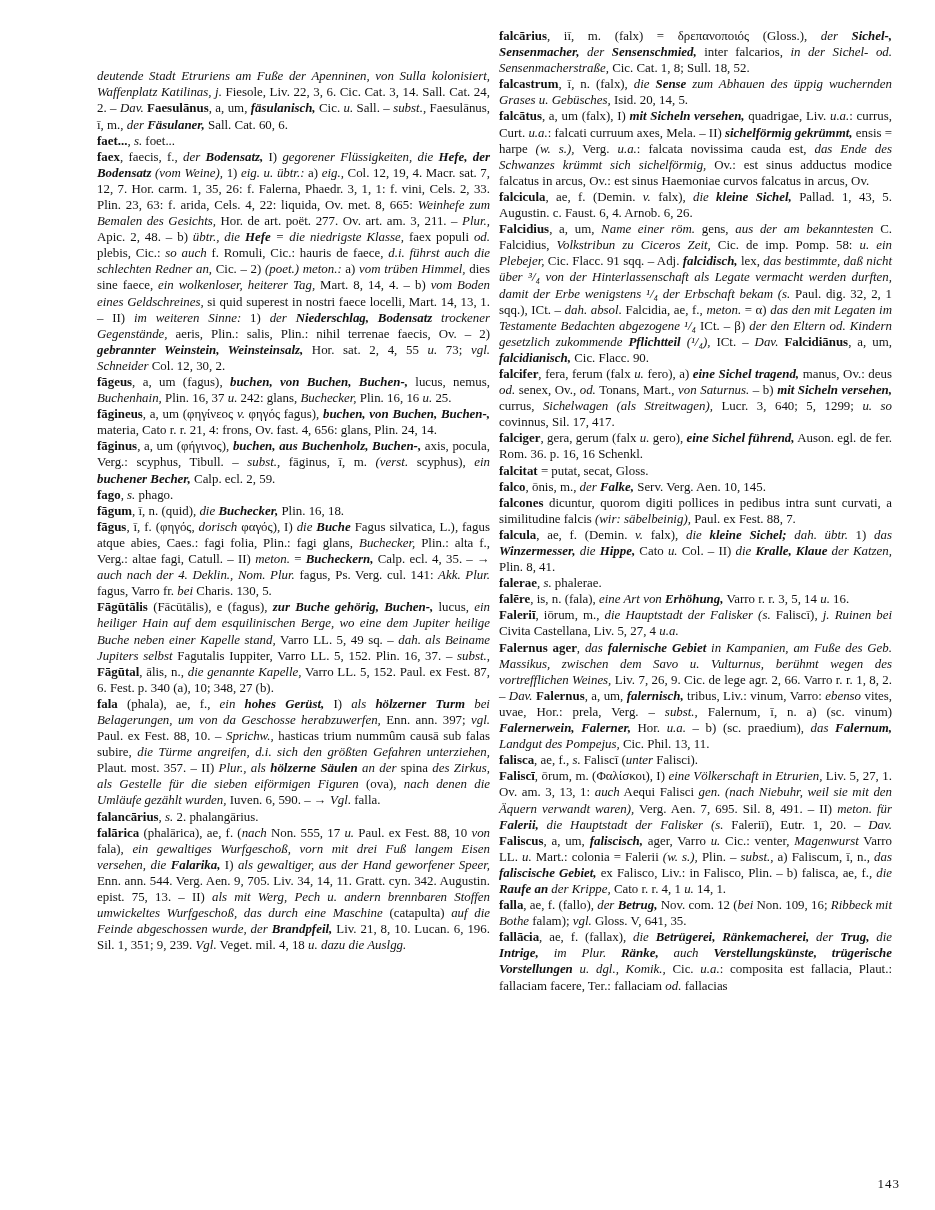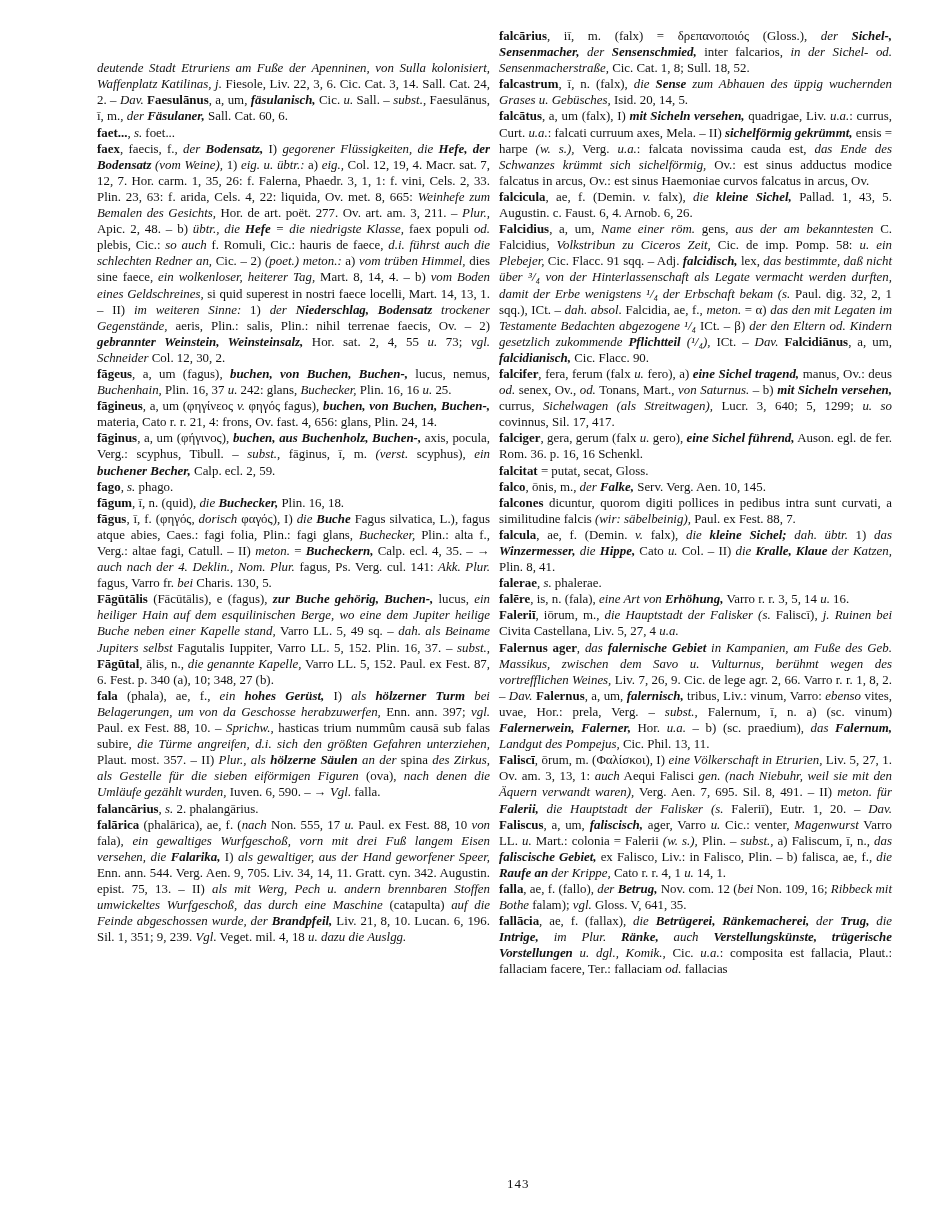--- a/index.html
+++ b/index.html
@@ -28,21 +28,21 @@
   }
   .entry{margin:0;padding:0;}
   .r{font-weight:400;font-style:normal;}
   .b{font-weight:700;font-style:normal;margin-top:16px;}
   .i{font-style:italic;font-weight:400;}
   .bi{font-weight:700;font-style:italic;}
   .pagenum{
     position:absolute;
     left:507px;top:1176px;
     width:393px;
-    text-align:left;
+    text-align:right;
     font-size:13px;
     letter-spacing:1px;
   }
 </style>
 </head>
 <body>
 
 <div class="page">
   <div class="columns">
     <div class="column">
@@ -69,19 +69,20 @@
         <p class="entry"><span class="b">falcifer</span><span class="r">, fera, ferum (falx </span><span class="i">u.</span><span class="r"> fero), a) </span><span class="bi">eine Sichel tragend,</span><span class="r"> manus, Ov.: deus </span><span class="i">od.</span><span class="r"> senex, Ov., </span><span class="i">od.</span><span class="r"> Tonans, Mart., </span><span class="i">von Saturnus.</span><span class="r"> – b) </span><span class="bi">mit Sicheln versehen,</span><span class="r"> currus, </span><span class="i">Sichelwagen (als Streitwagen),</span><span class="r"> Lucr. 3, 640; 5, 1299; </span><span class="i">u. so</span><span class="r"> covinnus, Sil. 17, 417.</span></p>
         <p class="entry"><span class="b">falciger</span><span class="r">, gera, gerum (falx </span><span class="i">u.</span><span class="r"> gero), </span><span class="bi">eine Sichel führend,</span><span class="r"> Auson. egl. de fer. Rom. 36. p. 16, 16 Schenkl.</span></p>
         <p class="entry"><span class="b">falcitat</span><span class="r"> = putat, secat, Gloss.</span></p>
         <p class="entry"><span class="b">falco</span><span class="r">, ōnis, m., </span><span class="i">der </span><span class="bi">Falke,</span><span class="r"> Serv. Verg. Aen. 10, 145.</span></p>
         <p class="entry"><span class="b">falcones</span><span class="r"> dicuntur, quorom digiti pollices in pedibus intra sunt curvati, a similitudine falcis </span><span class="i">(wir: säbelbeinig),</span><span class="r"> Paul. ex Fest. 88, 7.</span></p>
         <p class="entry"><span class="b">falcula</span><span class="r">, ae, f. (Demin. </span><span class="i">v.</span><span class="r"> falx), </span><span class="i">die </span><span class="bi">kleine Sichel;</span><span class="i"> dah. übtr.</span><span class="r"> 1) </span><span class="i">das </span><span class="bi">Winzermesser,</span><span class="i"> die </span><span class="bi">Hippe,</span><span class="r"> Cato </span><span class="i">u.</span><span class="r"> Col. – II) </span><span class="i">die </span><span class="bi">Kralle, Klaue</span><span class="i"> der Katzen,</span><span class="r"> Plin. 8, 41.</span></p>
         <p class="entry"><span class="b">falerae</span><span class="r">, </span><span class="i">s.</span><span class="r"> phalerae.</span></p>
         <p class="entry"><span class="b">falēre</span><span class="r">, is, n. (fala), </span><span class="i">eine Art von </span><span class="bi">Erhöhung,</span><span class="r"> Varro r. r. 3, 5, 14 </span><span class="i">u.</span><span class="r"> 16.</span></p>
         <p class="entry"><span class="b">Faleriī</span><span class="r">, iōrum, m., </span><span class="i">die Hauptstadt der Falisker (s.</span><span class="r"> Faliscī), </span><span class="i">j. Ruinen bei</span><span class="r"> Civita Castellana, Liv. 5, 27, 4 </span><span class="i">u.a.</span></p>
         <p class="entry"><span class="b">Falernus ager</span><span class="r">, </span><span class="i">das </span><span class="bi">falernische Gebiet</span><span class="i"> in Kampanien, am Fuße des Geb. Massikus, zwischen dem Savo u. Vulturnus, berühmt wegen des vortrefflichen Weines,</span><span class="r"> Liv. 7, 26, 9. Cic. de lege agr. 2, 66. Varro r. r. 1, 8, 2. – </span><span class="i">Dav.</span><span class="r"> </span><span class="b">Falernus</span><span class="r">, a, um, </span><span class="bi">falernisch,</span><span class="r"> tribus, Liv.: vinum, Varro: </span><span class="i">ebenso</span><span class="r"> vites, uvae, Hor.: prela, Verg. – </span><span class="i">subst.</span><span class="r">, Falernum, ī, n. a) (sc. vinum) </span><span class="bi">Falernerwein, Falerner,</span><span class="r"> Hor. </span><span class="i">u.a.</span><span class="r"> – b) (sc. praedium), </span><span class="i">das </span><span class="bi">Falernum,</span><span class="i"> Landgut des Pompejus,</span><span class="r"> Cic. Phil. 13, 11.</span></p>
+        <p class="entry"><span class="b">falisca</span><span class="r">, ae, f., </span><span class="i">s.</span><span class="r"> Faliscī (</span><span class="i">unter</span><span class="r"> Falisci).</span></p>
         <p class="entry"><span class="b">Faliscī</span><span class="r">, ōrum, m. (Φαλίσκοι), I) </span><span class="i">eine Völkerschaft in Etrurien,</span><span class="r"> Liv. 5, 27, 1. Ov. am. 3, 13, 1: </span><span class="i">auch</span><span class="r"> Aequi Falisci </span><span class="i">gen. (nach Niebuhr, weil sie mit den Äquern verwandt waren),</span><span class="r"> Verg. Aen. 7, 695. Sil. 8, 491. – II) </span><span class="i">meton. für </span><span class="bi">Falerii,</span><span class="i"> die Hauptstadt der Falisker (s.</span><span class="r"> Faleriī), Eutr. 1, 20. – </span><span class="i">Dav.</span><span class="r"> </span><span class="b">Faliscus</span><span class="r">, a, um, </span><span class="bi">faliscisch,</span><span class="r"> ager, Varro </span><span class="i">u.</span><span class="r"> Cic.: venter, </span><span class="i">Magenwurst</span><span class="r"> Varro LL. </span><span class="i">u.</span><span class="r"> Mart.: colonia = Falerii </span><span class="i">(w. s.),</span><span class="r"> Plin. – </span><span class="i">subst.</span><span class="r">, a) Faliscum, ī, n., </span><span class="i">das </span><span class="bi">faliscische Gebiet,</span><span class="r"> ex Falisco, Liv.: in Falisco, Plin. – b) falisca, ae, f., </span><span class="i">die </span><span class="bi">Raufe an</span><span class="i"> der Krippe,</span><span class="r"> Cato r. r. 4, 1 </span><span class="i">u.</span><span class="r"> 14, 1.</span></p>
         <p class="entry"><span class="b">falla</span><span class="r">, ae, f. (fallo), </span><span class="i">der </span><span class="bi">Betrug,</span><span class="r"> Nov. com. 12 (</span><span class="i">bei</span><span class="r"> Non. 109, 16; </span><span class="i">Ribbeck mit Bothe</span><span class="r"> falam); </span><span class="i">vgl.</span><span class="r"> Gloss. V, 641, 35.</span></p>
         <p class="entry"><span class="b">fallācia</span><span class="r">, ae, f. (fallax), </span><span class="i">die </span><span class="bi">Betrügerei, Ränkemacherei,</span><span class="i"> der </span><span class="bi">Trug,</span><span class="i"> die </span><span class="bi">Intrige,</span><span class="i"> im Plur. </span><span class="bi">Ränke,</span><span class="i"> auch </span><span class="bi">Verstellungskünste, trügerische Vorstellungen</span><span class="i"> u. dgl., Komik.,</span><span class="r"> Cic. </span><span class="i">u.a.</span><span class="r">: composita est fallacia, Plaut.: fallaciam facere, Ter.: fallaciam </span><span class="i">od.</span><span class="r"> fallacias</span></p>
       </div>
   </div>
   <div class="pagenum">143</div>
 </div>
 
 </body></html>

